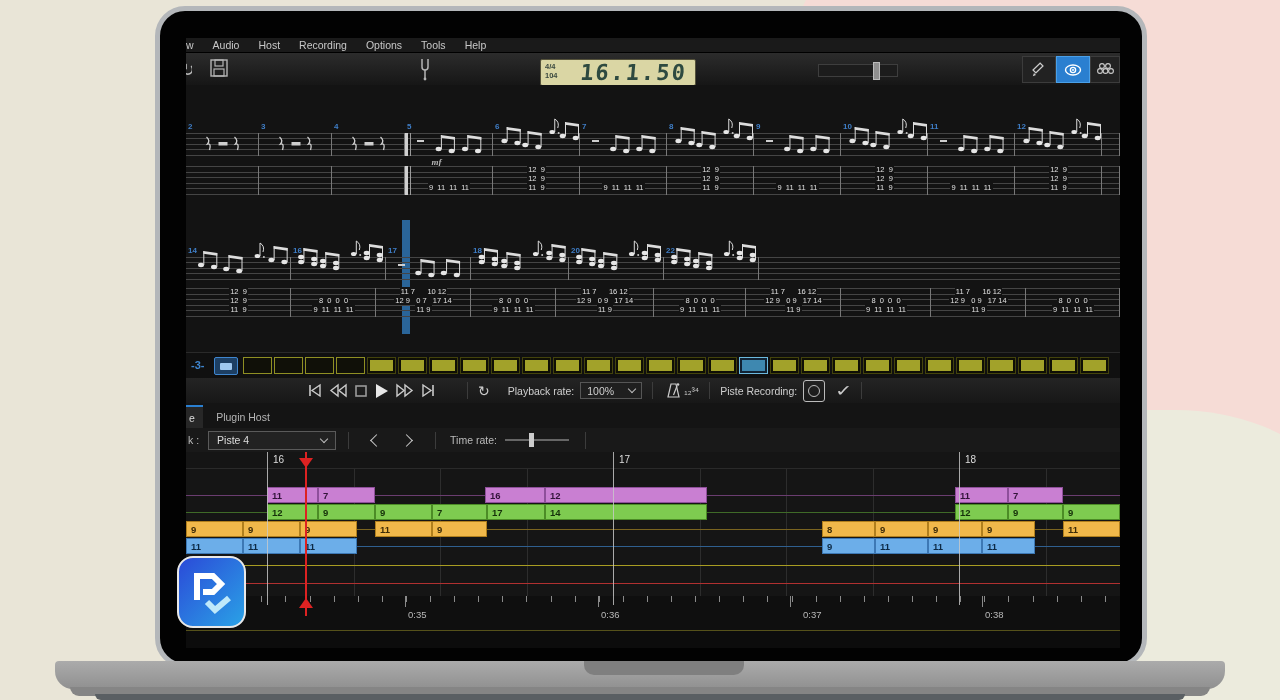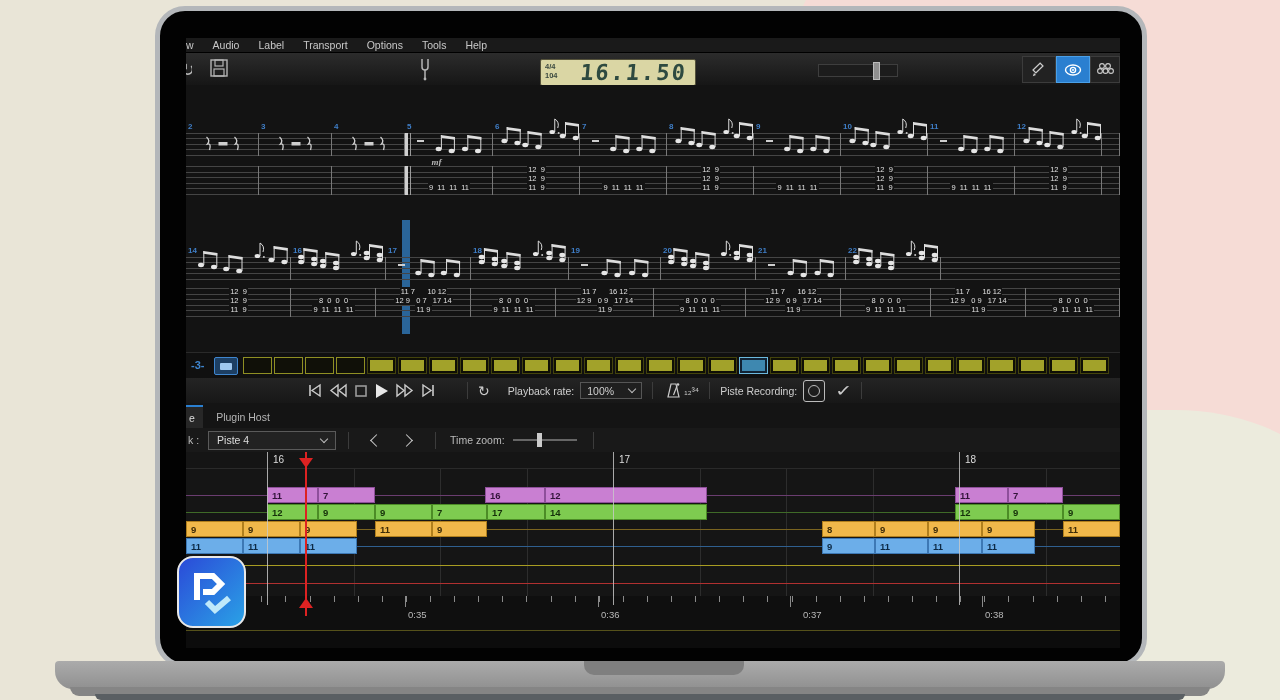--- a/index.html
+++ b/index.html
@@ -134,22 +134,22 @@
 <div class="bg-pink"></div>
 <div class="bg-sage"></div>
 
 <div class="screen"></div>
 
 <div class="content">
 
   <div class="menubar" id="menubar">
       <span class="menu-item">w</span>
       <span class="menu-item">Audio</span>
-      <span class="menu-item">Label</span>
-      <span class="menu-item">Transport</span>
+      <span class="menu-item">Host</span>
+      <span class="menu-item">Recording</span>
       <span class="menu-item">Options</span>
       <span class="menu-item">Tools</span>
       <span class="menu-item">Help</span>
     </div>
 
   <div class="toolbar">
     <div class="undo-part">↻</div>
     <div class="abs" style="left:22px;top:4px;">
       <svg width="22" height="22" viewBox="0 0 22 22">
         <rect x="3" y="3" width="16" height="16" fill="none" stroke="#b5b5b5" stroke-width="1.4"></rect>
@@ -566,37 +566,20 @@
   <circle cx="71.18" cy="26" r="1" fill="#c8c8c8"></circle>
               <ellipse cx="78.28" cy="29" rx="3" ry="2.2" fill="#e6e6e6"></ellipse>
   <ellipse cx="91.28" cy="31" rx="3" ry="2.2" fill="#e6e6e6"></ellipse>
   <line x1="81.08" y1="29" x2="81.08" y2="15" stroke="#dcdcdc" stroke-width="1"></line>
   <line x1="94.08" y1="31" x2="94.08" y2="17" stroke="#dcdcdc" stroke-width="1"></line>
   <polygon points="80.58,15 94.58,17 94.58,19.8 80.58,17.8" fill="#dcdcdc"></polygon>
               <ellipse cx="78.28" cy="24" rx="3" ry="2.2" fill="#e6e6e6"></ellipse>
   <ellipse cx="91.28" cy="26" rx="3" ry="2.2" fill="#e6e6e6"></ellipse>
             </svg>
           </div>
-          <div class="measure" style="width: 92px;">
-            <div class="mbar"></div>
-            <span class="mnum">19</span>
-            <svg width="92" height="50" viewBox="0 0 92 50" style="position:absolute;left:0;top:0;">
-              <rect x="12" y="35" width="7" height="2" fill="#cfcfcf"></rect>
-              <ellipse cx="35.4" cy="44" rx="3" ry="2.2" fill="#e6e6e6"></ellipse>
-  <ellipse cx="48.4" cy="46" rx="3" ry="2.2" fill="#e6e6e6"></ellipse>
-  <line x1="38.199999999999996" y1="44" x2="38.199999999999996" y2="30" stroke="#dcdcdc" stroke-width="1"></line>
-  <line x1="51.2" y1="46" x2="51.2" y2="32" stroke="#dcdcdc" stroke-width="1"></line>
-  <polygon points="37.699999999999996,30 51.7,32 51.7,34.8 37.699999999999996,32.8" fill="#dcdcdc"></polygon>
-              <ellipse cx="63" cy="44" rx="3" ry="2.2" fill="#e6e6e6"></ellipse>
-  <ellipse cx="76" cy="46" rx="3" ry="2.2" fill="#e6e6e6"></ellipse>
-  <line x1="65.8" y1="44" x2="65.8" y2="30" stroke="#dcdcdc" stroke-width="1"></line>
-  <line x1="78.8" y1="46" x2="78.8" y2="32" stroke="#dcdcdc" stroke-width="1"></line>
-  <polygon points="65.3,30 79.3,32 79.3,34.8 65.3,32.8" fill="#dcdcdc"></polygon>
-            </svg>
-          </div>
           <div class="measure" style="width: 95px;">
             <div class="mbar"></div>
             <span class="mnum">20</span>
             <svg width="95" height="50" viewBox="0 0 95 50" style="position:absolute;left:0;top:0;">
               <ellipse cx="10.150000000000002" cy="33" rx="3" ry="2.2" fill="#e6e6e6"></ellipse>
   <ellipse cx="23.150000000000002" cy="35" rx="3" ry="2.2" fill="#e6e6e6"></ellipse>
   <line x1="12.950000000000003" y1="33" x2="12.950000000000003" y2="19" stroke="#dcdcdc" stroke-width="1"></line>
   <line x1="25.950000000000003" y1="35" x2="25.950000000000003" y2="21" stroke="#dcdcdc" stroke-width="1"></line>
   <polygon points="12.450000000000003,19 26.450000000000003,21 26.450000000000003,23.8 12.450000000000003,21.8" fill="#dcdcdc"></polygon>
               <ellipse cx="10.150000000000002" cy="28" rx="3" ry="2.2" fill="#e6e6e6"></ellipse>
@@ -612,37 +595,20 @@
   <line x1="65.3" y1="25" x2="65.3" y2="12" stroke="#dcdcdc" stroke-width="1"></line>
   <path d="M65.3,12 q5,3 3,9" fill="none" stroke="#dcdcdc" stroke-width="1"></path>
   <circle cx="69.2" cy="26" r="1" fill="#c8c8c8"></circle>
               <ellipse cx="75.7" cy="29" rx="3" ry="2.2" fill="#e6e6e6"></ellipse>
   <ellipse cx="88.7" cy="31" rx="3" ry="2.2" fill="#e6e6e6"></ellipse>
   <line x1="78.5" y1="29" x2="78.5" y2="15" stroke="#dcdcdc" stroke-width="1"></line>
   <line x1="91.5" y1="31" x2="91.5" y2="17" stroke="#dcdcdc" stroke-width="1"></line>
   <polygon points="78,15 92,17 92,19.8 78,17.8" fill="#dcdcdc"></polygon>
               <ellipse cx="75.7" cy="24" rx="3" ry="2.2" fill="#e6e6e6"></ellipse>
   <ellipse cx="88.7" cy="26" rx="3" ry="2.2" fill="#e6e6e6"></ellipse>
-            </svg>
-          </div>
-          <div class="measure" style="width: 90px;">
-            <div class="mbar"></div>
-            <span class="mnum">21</span>
-            <svg width="90" height="50" viewBox="0 0 90 50" style="position:absolute;left:0;top:0;">
-              <rect x="12" y="35" width="7" height="2" fill="#cfcfcf"></rect>
-              <ellipse cx="34.5" cy="44" rx="3" ry="2.2" fill="#e6e6e6"></ellipse>
-  <ellipse cx="47.5" cy="46" rx="3" ry="2.2" fill="#e6e6e6"></ellipse>
-  <line x1="37.3" y1="44" x2="37.3" y2="30" stroke="#dcdcdc" stroke-width="1"></line>
-  <line x1="50.3" y1="46" x2="50.3" y2="32" stroke="#dcdcdc" stroke-width="1"></line>
-  <polygon points="36.8,30 50.8,32 50.8,34.8 36.8,32.8" fill="#dcdcdc"></polygon>
-              <ellipse cx="61.5" cy="44" rx="3" ry="2.2" fill="#e6e6e6"></ellipse>
-  <ellipse cx="74.5" cy="46" rx="3" ry="2.2" fill="#e6e6e6"></ellipse>
-  <line x1="64.3" y1="44" x2="64.3" y2="30" stroke="#dcdcdc" stroke-width="1"></line>
-  <line x1="77.3" y1="46" x2="77.3" y2="32" stroke="#dcdcdc" stroke-width="1"></line>
-  <polygon points="63.8,30 77.8,32 77.8,34.8 63.8,32.8" fill="#dcdcdc"></polygon>
             </svg>
           </div>
           <div class="measure" style="width: 95px;">
             <div class="mbar"></div>
             <span class="mnum">22</span>
             <svg width="95" height="50" viewBox="0 0 95 50" style="position:absolute;left:0;top:0;">
               <ellipse cx="10.150000000000002" cy="33" rx="3" ry="2.2" fill="#e6e6e6"></ellipse>
   <ellipse cx="23.150000000000002" cy="35" rx="3" ry="2.2" fill="#e6e6e6"></ellipse>
   <line x1="12.950000000000003" y1="33" x2="12.950000000000003" y2="19" stroke="#dcdcdc" stroke-width="1"></line>
   <line x1="25.950000000000003" y1="35" x2="25.950000000000003" y2="21" stroke="#dcdcdc" stroke-width="1"></line>
@@ -848,21 +814,21 @@
       <span class="chev"></span>
     </div>
     <div class="sep" style="margin:0 12px;"></div>
     <span class="ticon" style="width:24px;">
         <span class="nav-arrow left"></span>
       </span>
     <span class="ticon" style="width:24px;">
         <span class="nav-arrow right"></span>
       </span>
     <div class="sep" style="margin:0 14px;"></div>
-    <span>Time zoom:</span>
+    <span>Time rate:</span>
     <div class="tz-slider">
       <div class="tz-thumb"></div>
     </div>
     <div class="sep" style="margin:0 16px;"></div>
   </div>
 
   <div class="roll" id="roll">
       <div class="beatline" style="left:81.0px;"></div>
       <div class="beatline" style="left:167.5px;"></div>
       <div class="beatline" style="left:254.0px;"></div>

